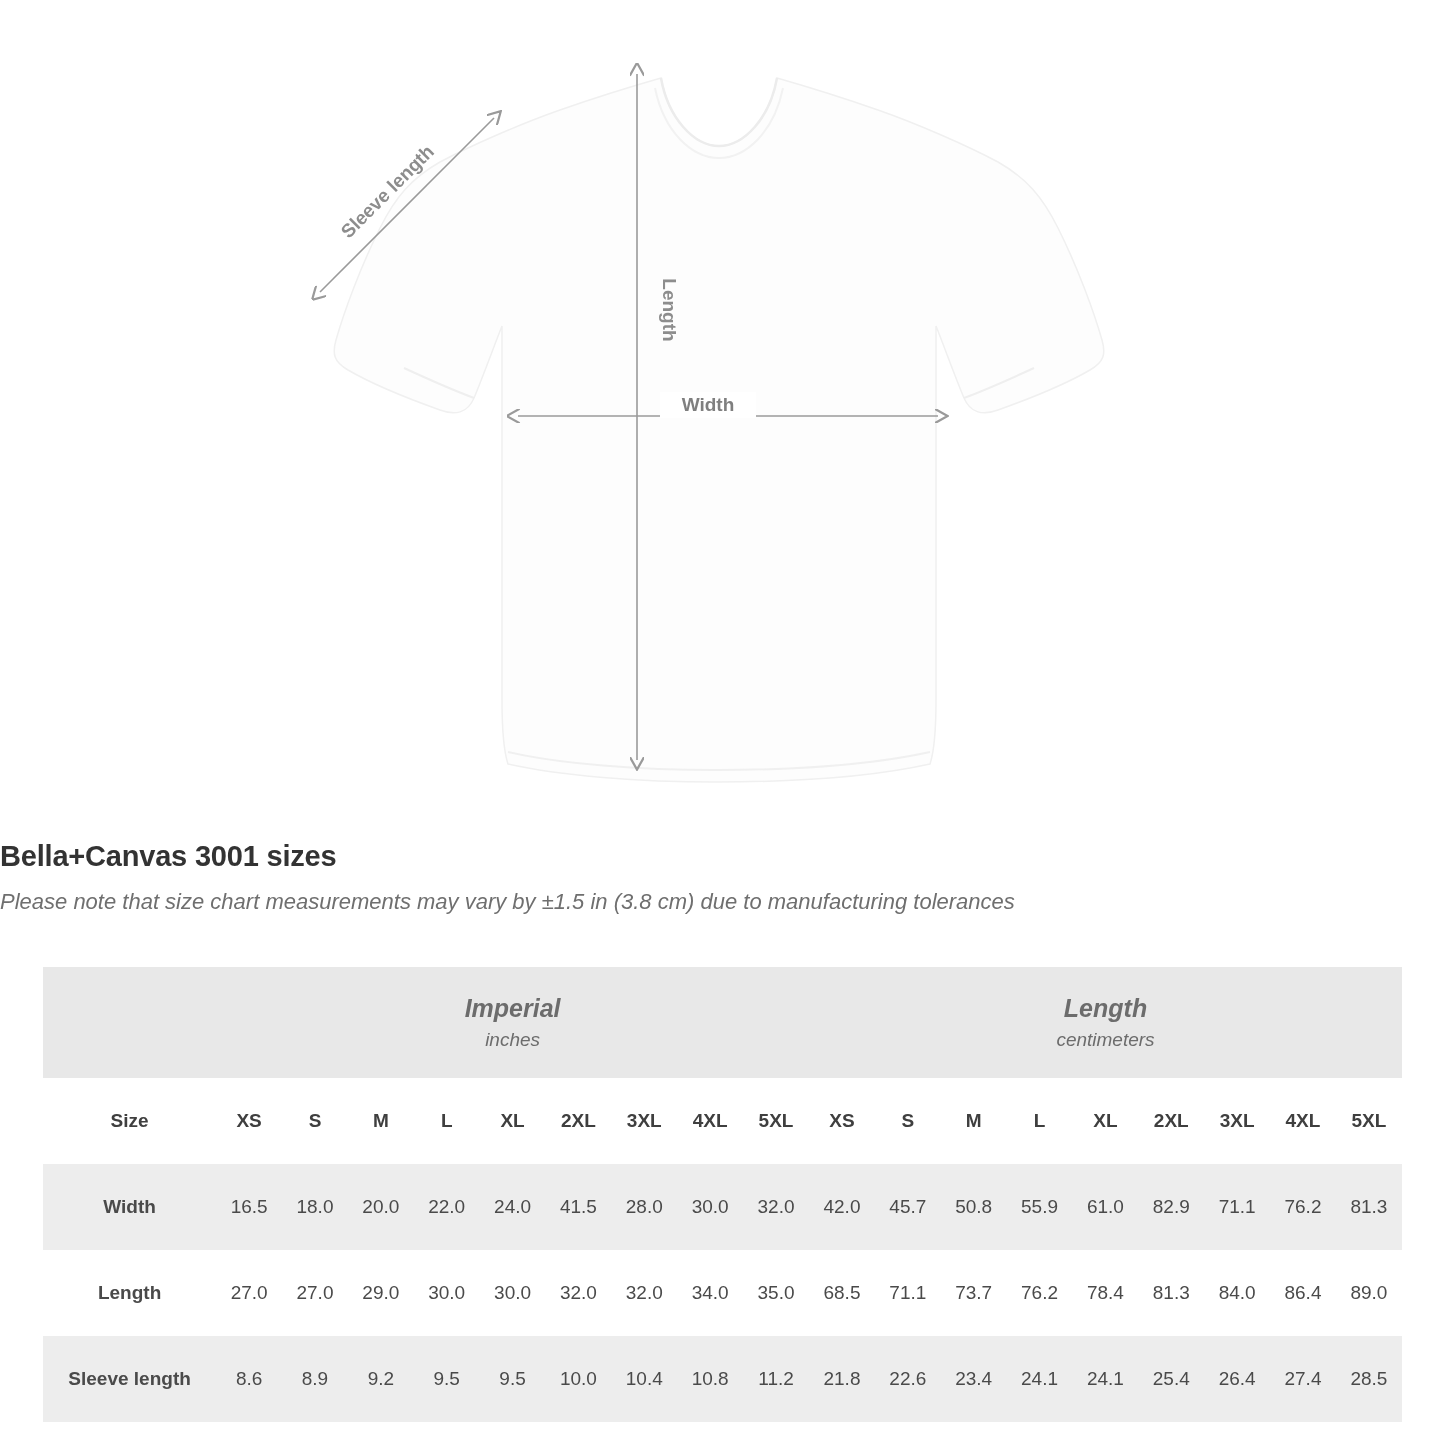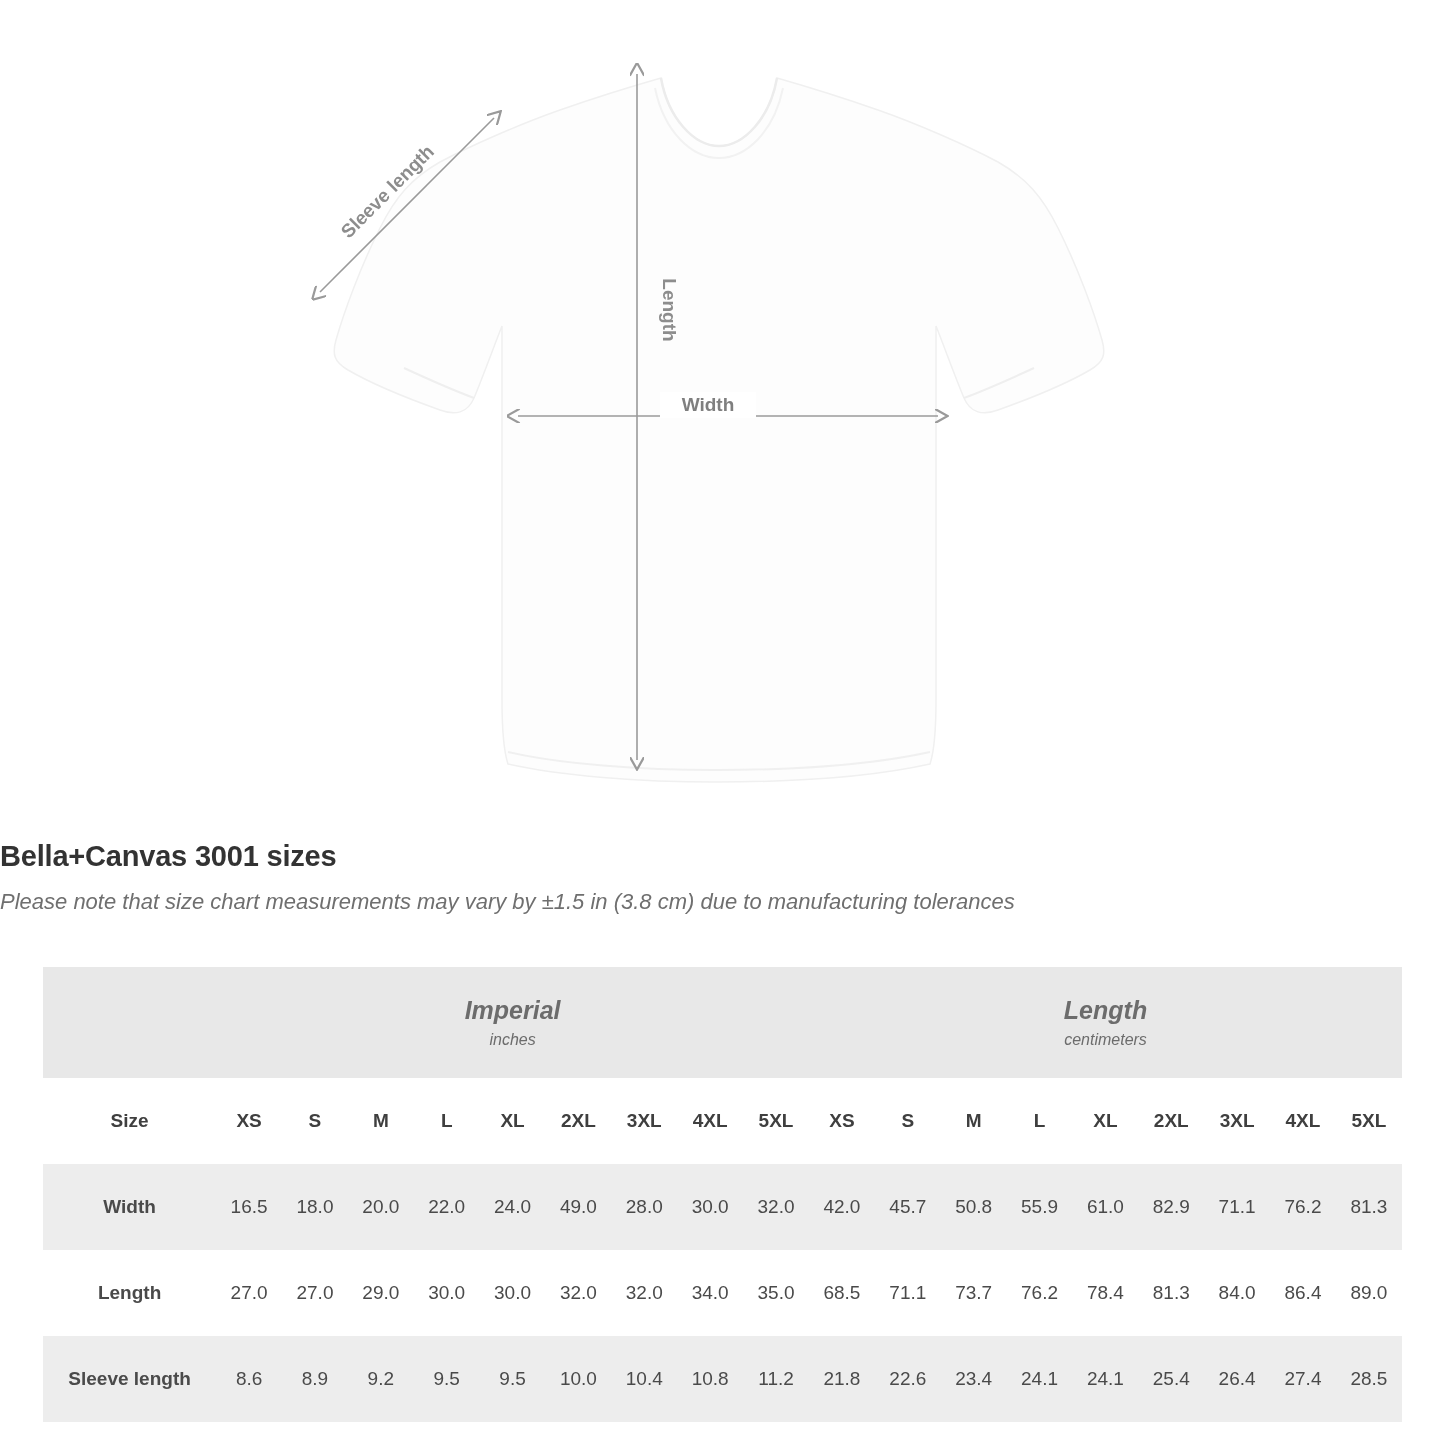--- a/index.html
+++ b/index.html
@@ -67,21 +67,21 @@
     height: 111px;
     padding: 0;
   }
   .unit-name {
     font-size: 25px;
     font-style: italic;
     font-weight: bold;
     color: #6c6c6c;
   }
   .unit-sub {
-    font-size: 16px;
+    font-size: 19px;
     font-style: italic;
     color: #6c6c6c;
     margin-top: 6px;
   }
   .size-row td {
     height: 84px;
     font-size: 19px;
     font-weight: bold;
     color: #3f3f3f;
     background: #ffffff;
@@ -238,21 +238,21 @@
           <td>5XL</td>
         </tr>
 
         <tr class="data-row row-shaded">
           <td class="row-label">Width</td>
           <td>16.5</td>
           <td>18.0</td>
           <td>20.0</td>
           <td>22.0</td>
           <td>24.0</td>
-          <td>49.0</td>
+          <td>41.5</td>
           <td>28.0</td>
           <td>30.0</td>
           <td>32.0</td>
           <td>42.0</td>
           <td>45.7</td>
           <td>50.8</td>
           <td>55.9</td>
           <td>61.0</td>
           <td>82.9</td>
           <td>71.1</td>

